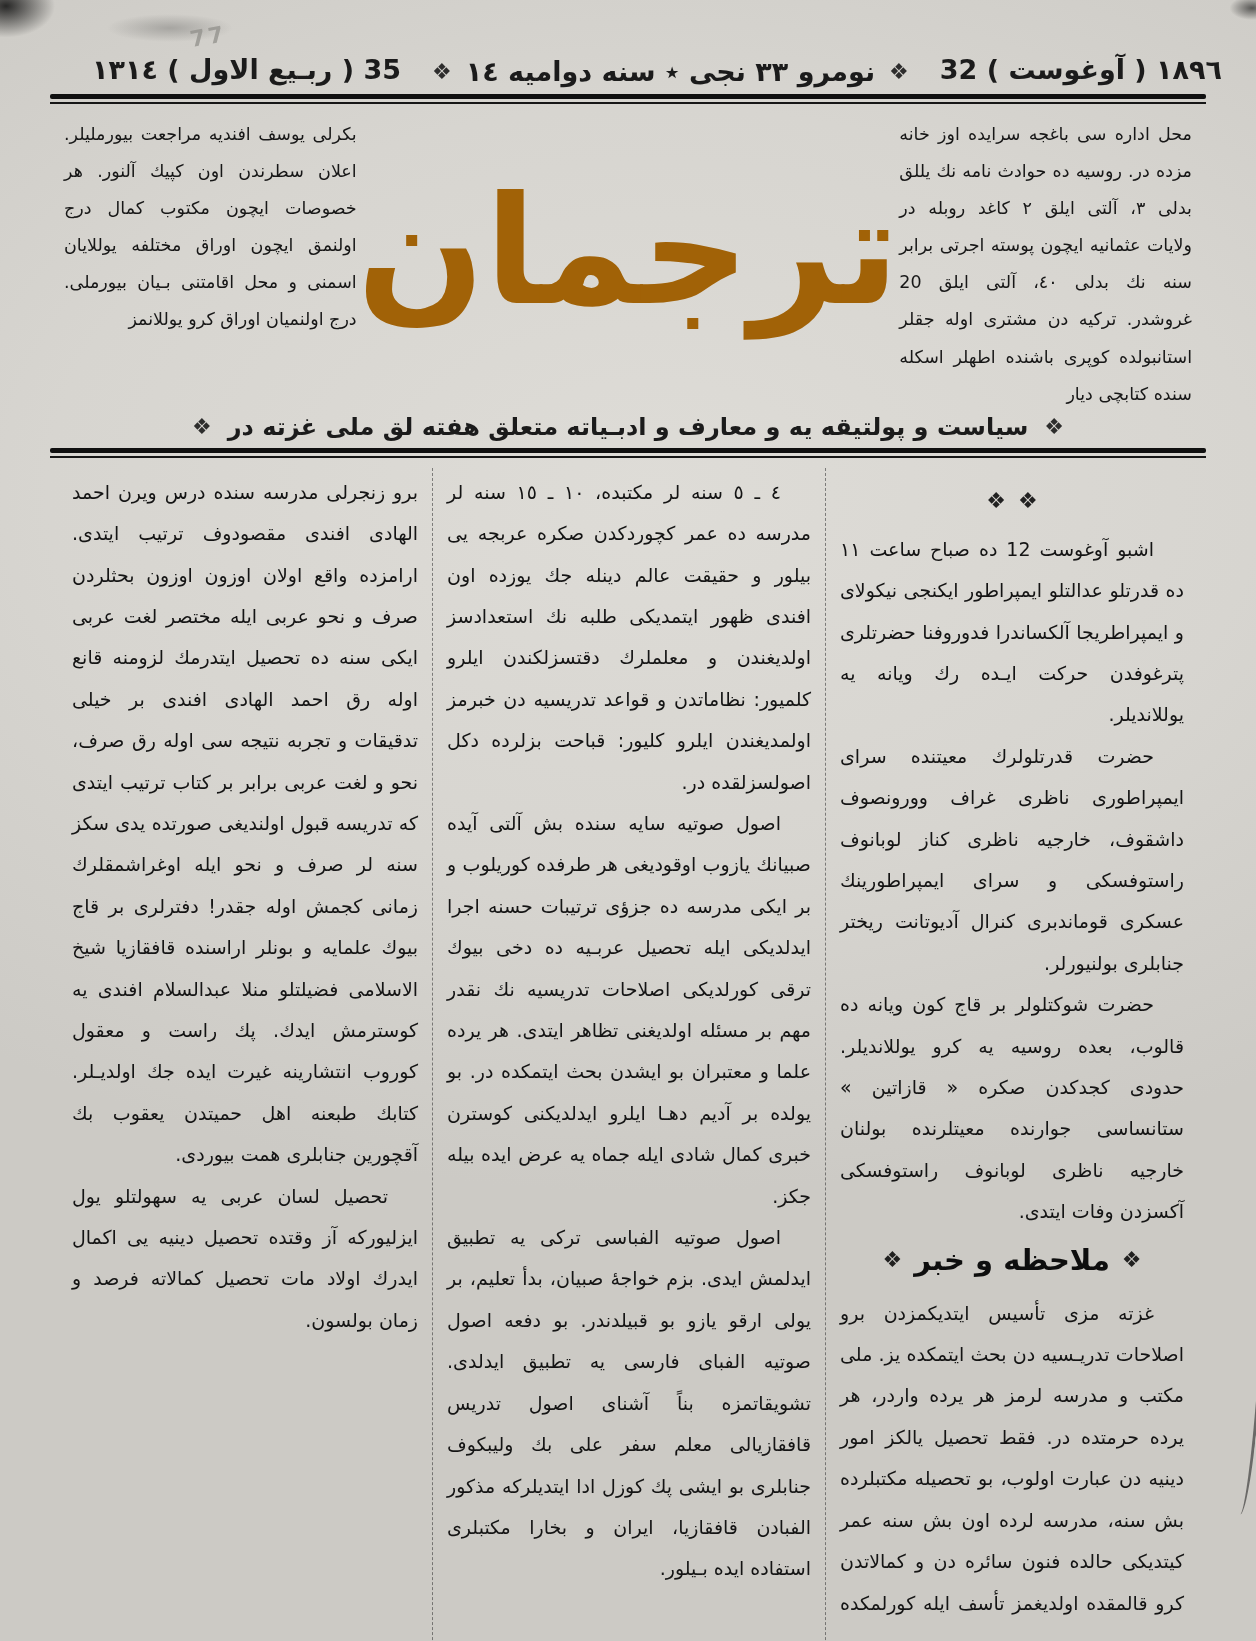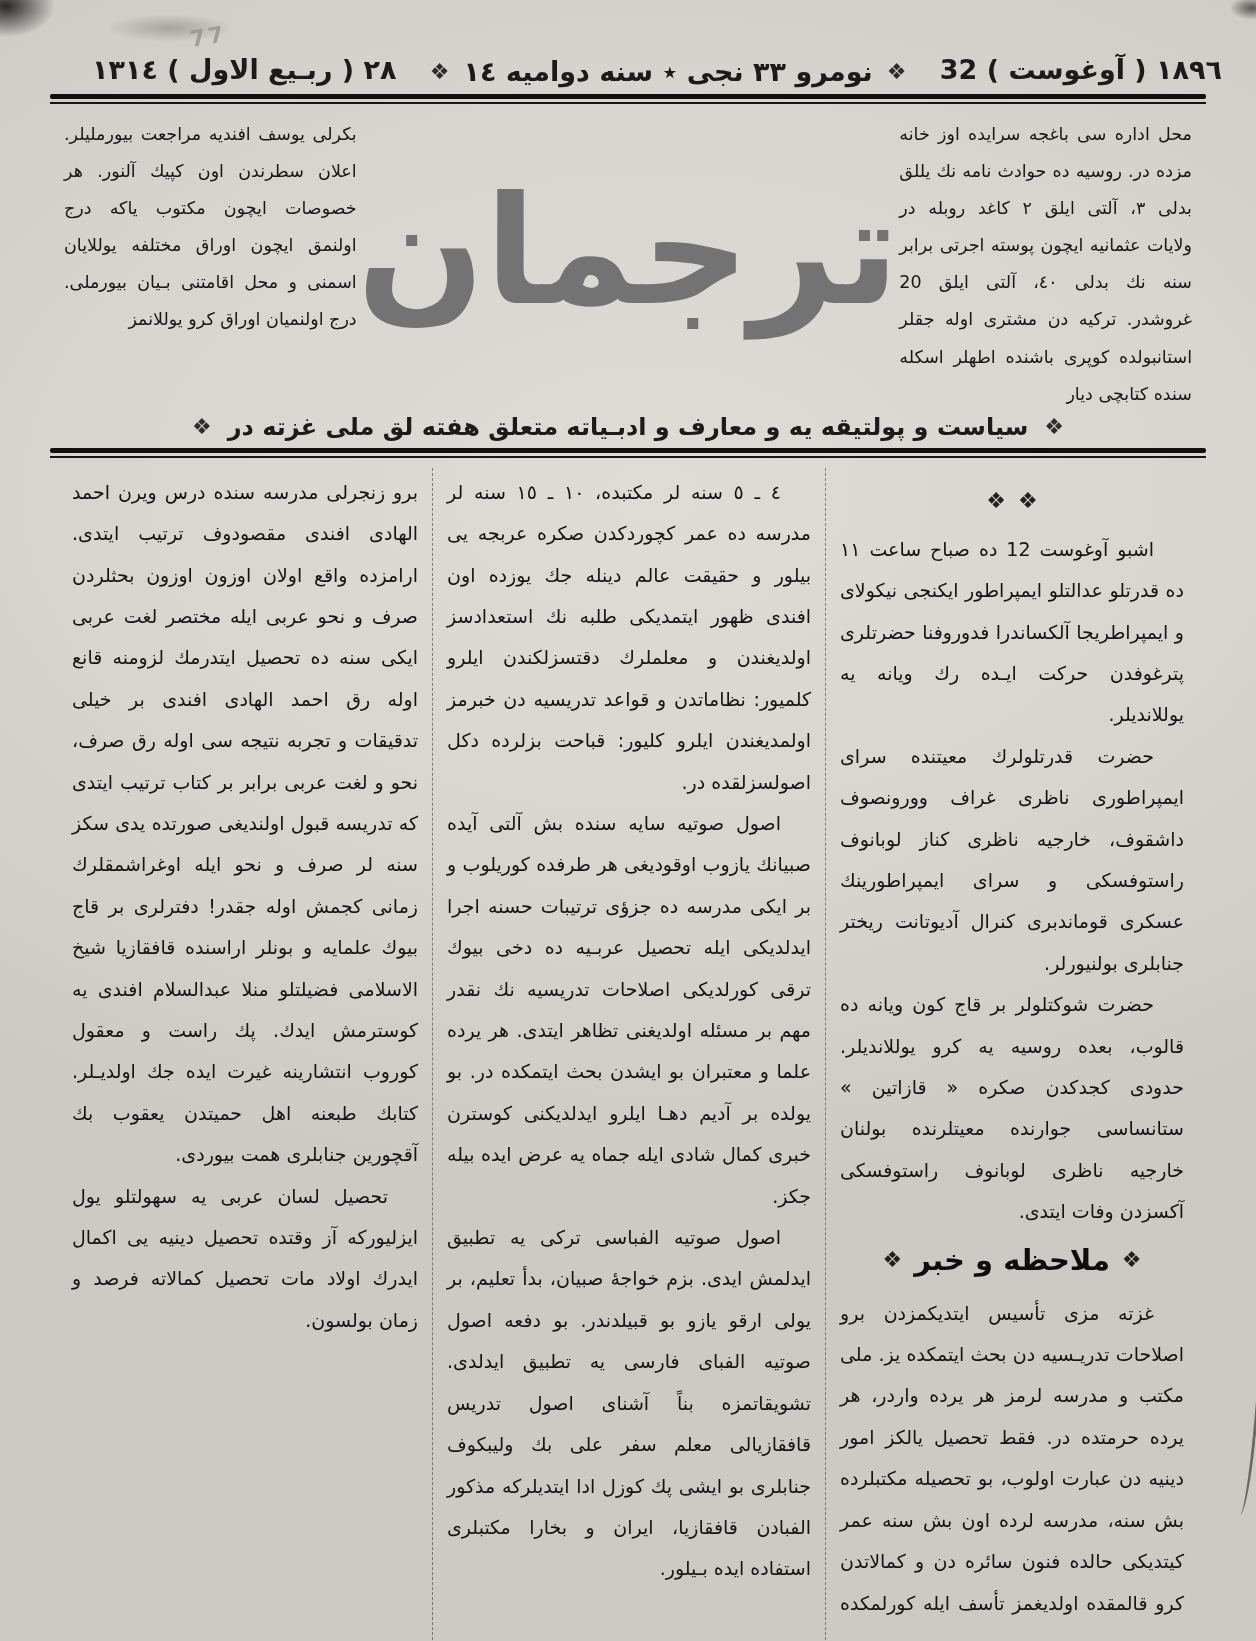--- a/index.html
+++ b/index.html
@@ -29,21 +29,21 @@
   .rule-b{height:2px;background:#161616;margin-top:3px;}
   
   .masthead{display:flex;align-items:flex-start;padding:12px 64px 0;}
   .notice{
     width:352px;font-size:17.5px;line-height:2.12;text-align:justify;
     text-justify:inter-word;color:#171717;
   }
   .title-wrap{flex:1;text-align:center;align-self:center;}
   .masthead-title{
     font-size:150px;font-weight:bold;line-height:1.05;margin-top:-26px;
-    color:#737373;letter-spacing:-3px;
+    color:#a16207;letter-spacing:-3px;
   }
   .subtitle{
     display:flex;justify-content:center;align-items:center;gap:16px;
     font-size:24px;font-weight:bold;margin-top:0;white-space:nowrap;
   }
   
   .columns{display:flex;margin:10px 58px 0;height:1252px;overflow:hidden;}
   .col{padding:4px 14px 0;box-sizing:border-box;}
   .col-right{width:372px;}
   .col-mid{
@@ -73,34 +73,34 @@
 
 <div class="pencil-note">77</div>
 
 <div class="dateline">
   <span>١٨٩٦ ( آوغوست ) 32</span>
   <span class="center">
     <span class="orn">❖</span>
     <span>نومرو ٣٣ نجى ٭ سنه دواميه ١٤</span>
     <span class="orn">❖</span>
   </span>
-  <span>٢٨ ( ربـيع الاول ) ١٣١٤</span>
+  <span>35 ( ربـيع الاول ) ١٣١٤</span>
 </div>
 
 <div class="rule-wrap">
   <div class="rule-a"></div>
   <div class="rule-b"></div>
 </div>
 
 <div class="masthead">
   <div class="notice">محل اداره سى باغجه سرايده اوز خانه مزده در. روسيه ده حوادث نامه نك يللق بدلى ٣، آلتى ايلق ٢ كاغد روبله در ولايات عثمانيه ايچون پوسته اجرتى برابر سنه نك بدلى ٤٠، آلتى ايلق 20 غروشدر. تركيه دن مشترى اوله جقلر استانبولده كوپرى باشنده اطهلر اسكله سنده كتابچى ديار</div>
   <div class="title-wrap">
     <div class="masthead-title">ترجمان</div>
   </div>
-  <div class="notice">بكرلى يوسف افنديه مراجعت بيورمليلر. اعلان سطرندن اون كپيك آلنور. هر خصوصات ايچون مكتوب ياكه درج اولنمق ايچون اوراق مختلفه يوللايان اسمنى و محل اقامتنى بـيان بيورملى. درج اولنميان اوراق كرو يوللانمز</div>
+  <div class="notice">بكرلى يوسف افنديه مراجعت بيورمليلر. اعلان سطرندن اون كپيك آلنور. هر خصوصات ايچون مكتوب كمال درج اولنمق ايچون اوراق مختلفه يوللايان اسمنى و محل اقامتنى بـيان بيورملى. درج اولنميان اوراق كرو يوللانمز</div>
 </div>
 
 <div class="subtitle">
   <span class="orn">❖</span>
   <span>سياست و پولتيقه يه و معارف و ادبـياته متعلق هفته لق ملى غزته در</span>
   <span class="orn">❖</span>
 </div>
 
 <div class="rule-wrap">
   <div class="rule-a"></div>

